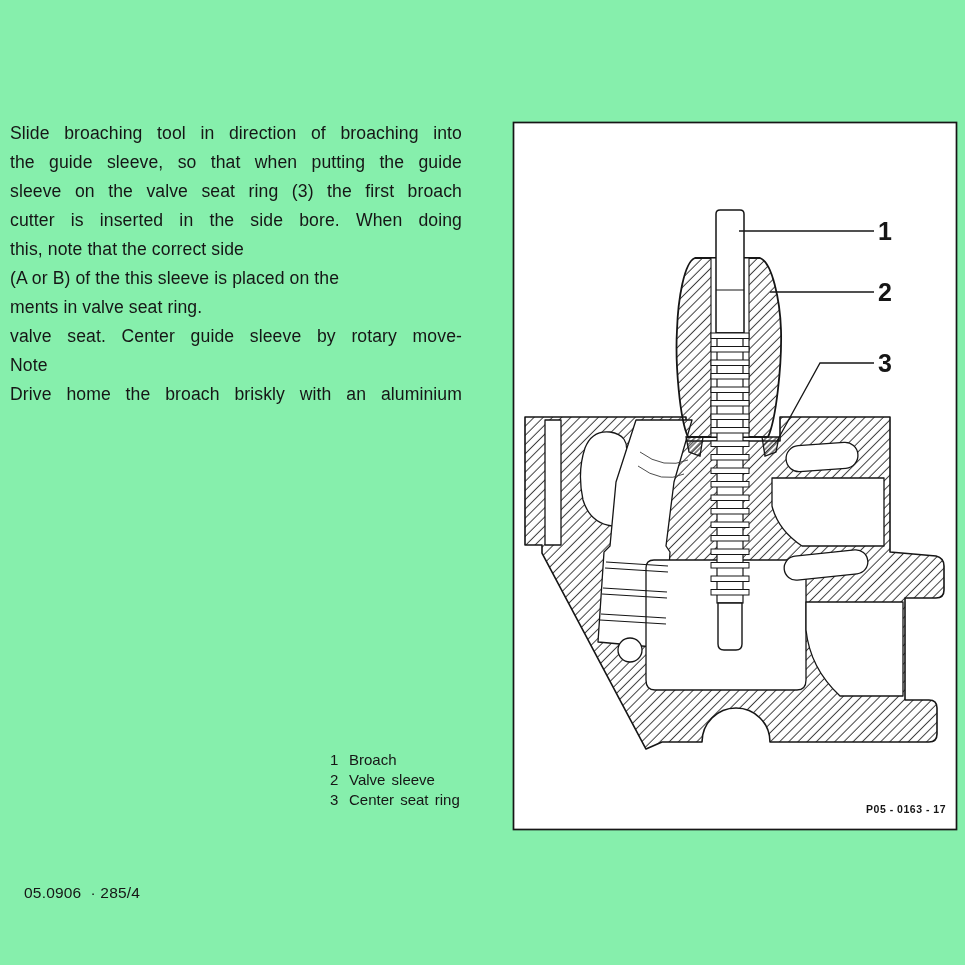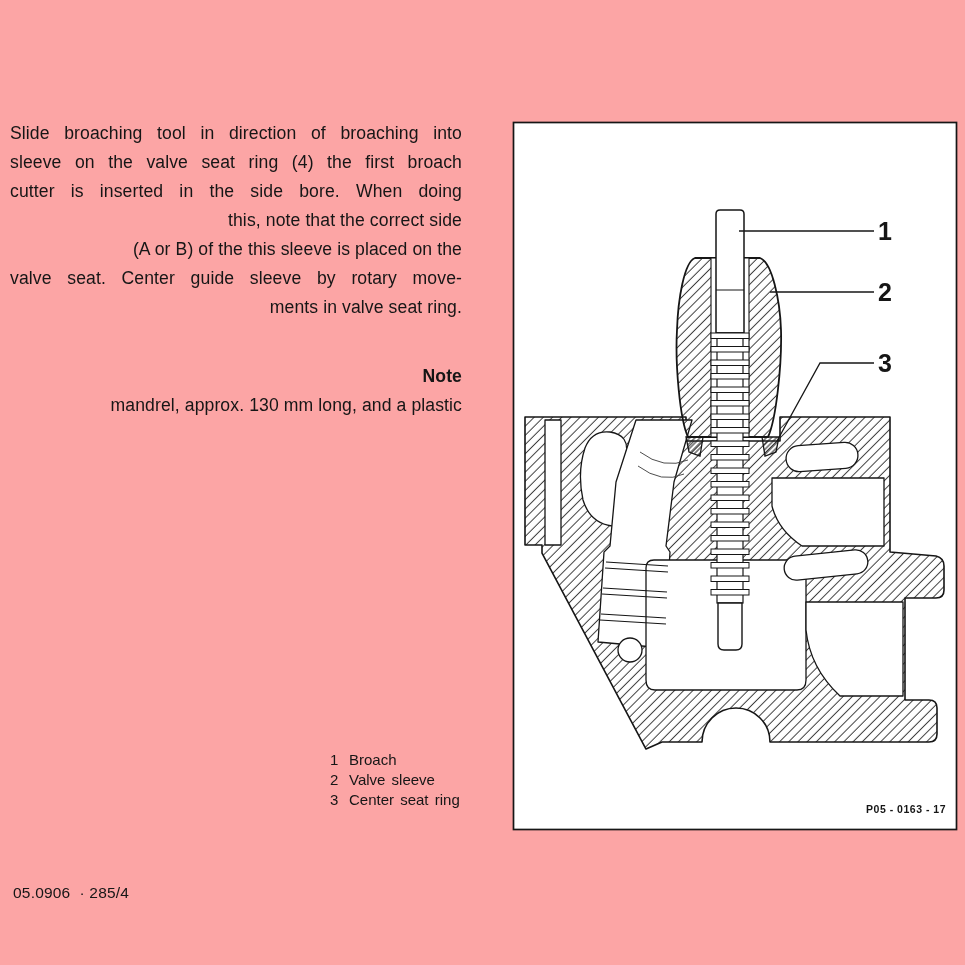--- a/index.html
+++ b/index.html
@@ -1,66 +1,67 @@
 <!DOCTYPE html>
 <html><head>
 <meta charset="utf-8">
 <style>
   html,body{margin:0;padding:0;background:#ffffff;}
   .page{
     position:relative;
     width:965px;height:965px;
-    background:#fca5a5;
+    background:#86efac;
     font-family:"Liberation Sans", sans-serif;
     color:#161616;
     overflow:hidden;
   }
   
   .bodytext{
     position:absolute;left:10px;top:119px;width:452px;
     font-size:17.6px;line-height:29px;
     letter-spacing:0.1px;
   }
-  .line{white-space:nowrap;text-align:right;}
+  .line{white-space:nowrap;}
   .line.just{white-space:normal;text-align:justify;text-align-last:justify;}
-  .line.bold{font-weight:bold;margin-top:40px;}
+  .line.bold{font-weight:normal;}
   
   .legend{
     position:absolute;left:330px;top:750px;
     font-size:15px;line-height:20px;
   }
   .legend-row{display:flex;}
   .legend-num{width:19px;}
   .legend-label{word-spacing:2px;text-align:right;}
   
   .figure{
     position:absolute;left:512px;top:121px;width:446px;height:710px;
   }
   .figure svg{display:block;width:446px;height:710px;}
   
   .footer{
-    position:absolute;left:13px;top:884px;
+    position:absolute;left:24px;top:884px;
     font-size:15.5px;white-space:pre;letter-spacing:0.2px;
   }
 </style>
 </head>
 <body>
 
 <div class="page">
 
   <div class="bodytext">
     <div class="line just">Slide broaching tool in direction of broaching into</div>
-    <div class="line just">sleeve on the valve seat ring (4) the first broach</div>
+    <div class="line just">the guide sleeve, so that when putting the guide</div>
+    <div class="line just">sleeve on the valve seat ring (3) the first broach</div>
     <div class="line just">cutter is inserted in the side bore. When doing</div>
     <div class="line">this, note that the correct side</div>
     <div class="line">(A or B) of the this sleeve is placed on the</div>
+    <div class="line">ments in valve seat ring.</div>
     <div class="line just">valve seat. Center guide sleeve by rotary move-</div>
-    <div class="line">ments in valve seat ring.</div>
     <div class="line bold">Note</div>
-    <div class="line">mandrel, approx. 130 mm long, and a plastic</div>
+    <div class="line just">Drive home the broach briskly with an aluminium</div>
   </div>
 
   <div class="legend">
     <div class="legend-row">
       <span class="legend-num">1</span>
       <span class="legend-label">Broach</span>
     </div>
     <div class="legend-row">
       <span class="legend-num">2</span>
       <span class="legend-label">Valve sleeve</span>

